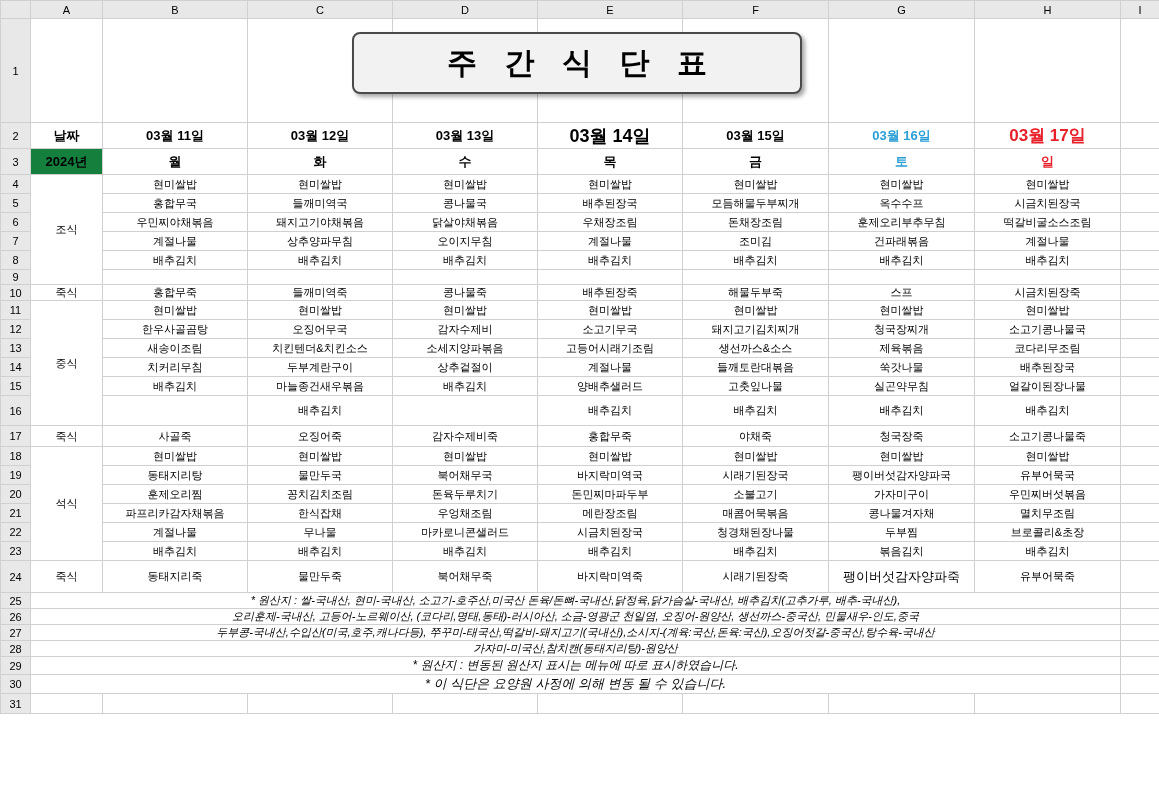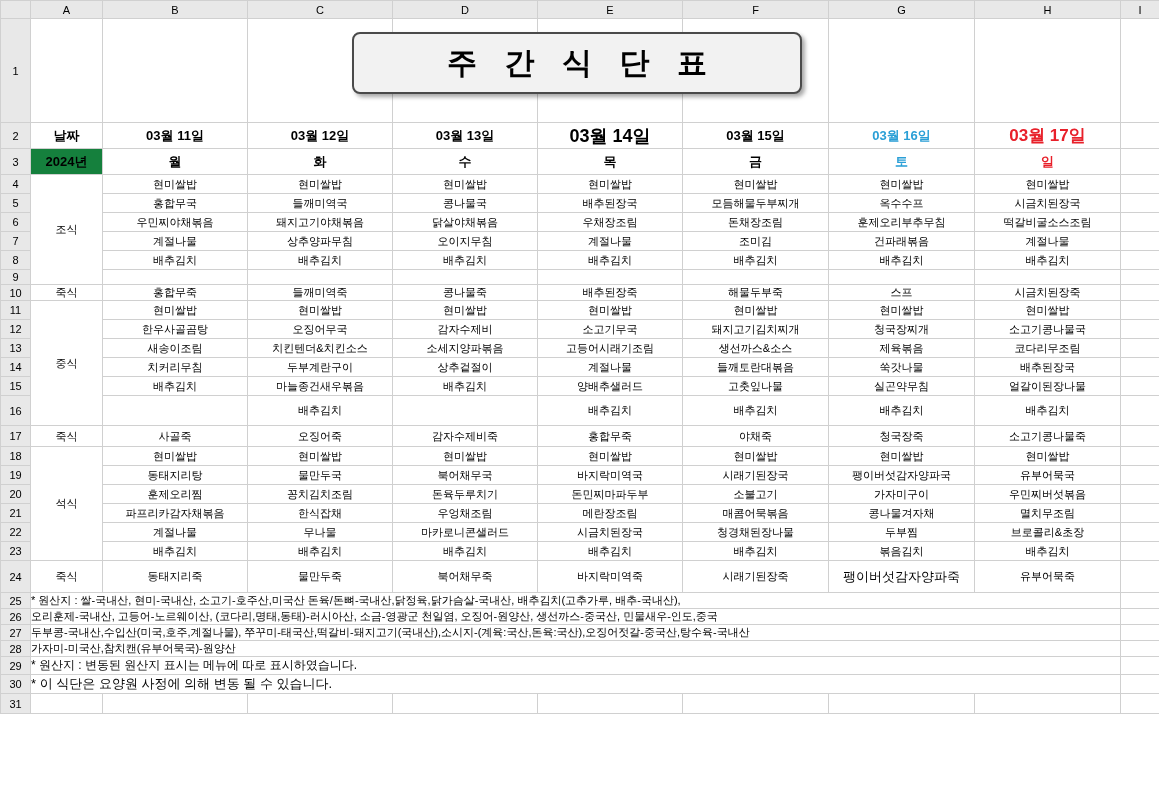--- a/index.html
+++ b/index.html
@@ -54,24 +54,25 @@
     vertical-align: middle;
     font-size: 12px;
     color: #000;
   }
   .data-border { border: 1px solid #808080; }
   .kno-bottom { border-bottom: none; }
   .bold { font-weight: bold; }
   .blue { color: #2a9fd6; }
   .red { color: #e8202a; }
   .note {
-    text-align: left;
+    text-align: center;
     font-size: 11.5px;
     padding-left: 4px;
     white-space: nowrap;
+    font-style: italic;
   }
   
   #title-banner {
     position: absolute;
     left: 352px;
     top: 32px;
     width: 450px;
     height: 62px;
     background: #f2f2f2;
     border: 2px solid #4a4a4a;
@@ -410,26 +411,26 @@
       <td class="cell note" colspan="8">* 원산지 : 쌀-국내산, 현미-국내산, 소고기-호주산,미국산 돈육/돈뼈-국내산,닭정육,닭가슴살-국내산,  배추김치(고추가루, 배추-국내산),</td>
       <td class="cell"></td>
     </tr>
     <tr>
       <td class="rowhdr" style="height:16px">26</td>
       <td class="cell note" colspan="8">   오리훈제-국내산, 고등어-노르웨이산, (코다리,명태,동태)-러시아산, 소금-영광군 천일염, 오징어-원양산, 생선까스-중국산, 민물새우-인도,중국</td>
       <td class="cell"></td>
     </tr>
     <tr>
       <td class="rowhdr" style="height:16px">27</td>
-      <td class="cell note" colspan="8">   두부콩-국내산,수입산(미국,호주,계절나물), 쭈꾸미-태국산,떡갈비-돼지고기(국내산),소시지-(계육:국산,돈육:국산),오징어젓갈-중국산,탕수육-국내산</td>
+      <td class="cell note" colspan="8">   두부콩-국내산,수입산(미국,호주,캐나다등), 쭈꾸미-태국산,떡갈비-돼지고기(국내산),소시지-(계육:국산,돈육:국산),오징어젓갈-중국산,탕수육-국내산</td>
       <td class="cell"></td>
     </tr>
     <tr>
       <td class="rowhdr" style="height:16px">28</td>
-      <td class="cell note" colspan="8">   가자미-미국산,참치캔(유부어묵국)-원양산</td>
+      <td class="cell note" colspan="8">   가자미-미국산,참치캔(동태지리탕)-원양산</td>
       <td class="cell"></td>
     </tr>
     <tr>
       <td class="rowhdr" style="height:17px">29</td>
       <td class="cell note" colspan="8" style="font-size:12px">* 원산지 : 변동된 원산지 표시는 메뉴에 따로 표시하였습니다.</td>
       <td class="cell"></td>
     </tr>
     <tr>
       <td class="rowhdr" style="height:19px">30</td>
       <td class="cell note" colspan="8" style="font-size:13px">* 이 식단은 요양원 사정에 의해 변동 될 수 있습니다.</td>

